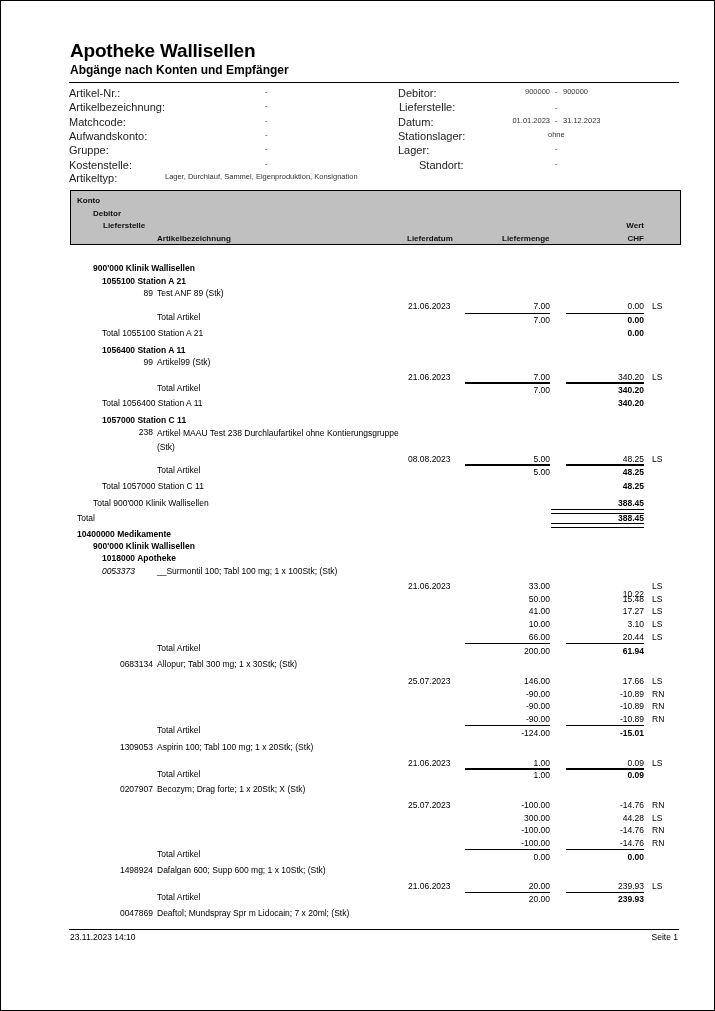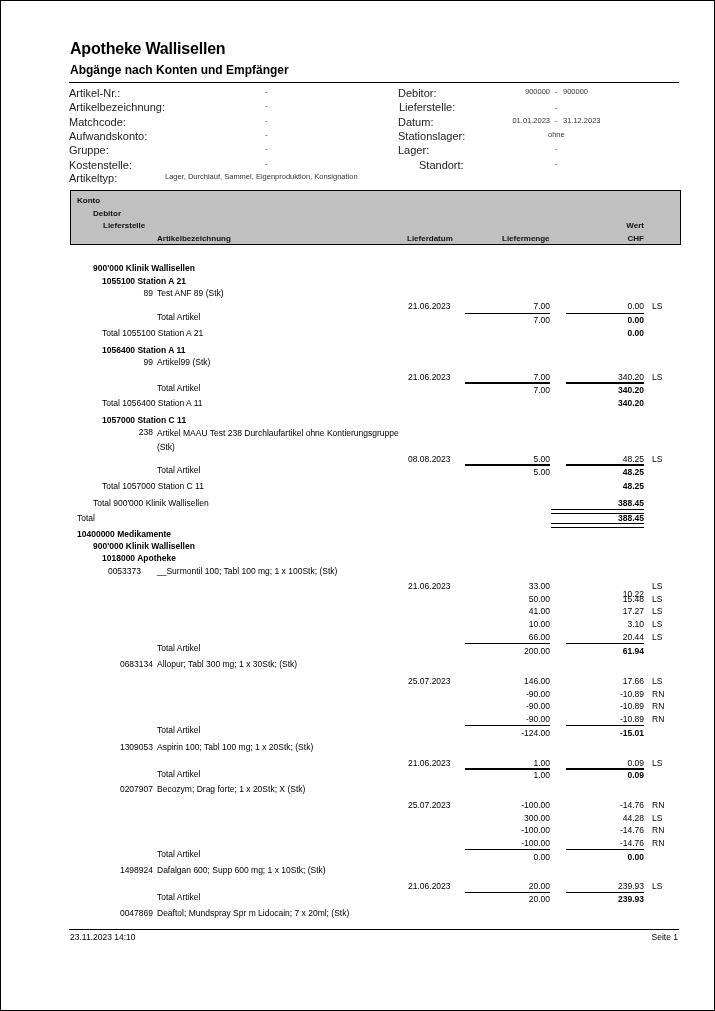--- a/index.html
+++ b/index.html
@@ -1,21 +1,21 @@
 <!DOCTYPE html>
 <html><head>
 <meta charset="utf-8">
 <style>
   html, body { margin: 0; padding: 0; background: #ffffff; }
   body { width: 715px; height: 1011px; position: relative; overflow: hidden;
          font-family: "Liberation Sans", sans-serif; color: #000; }
   .page { position: absolute; left: 0; top: 0; width: 713px; height: 1009px;
           border: 1px solid #000; background: #fff; }
   .abs { position: absolute; white-space: nowrap; }
-  .title { left: 69px; top: 39px; font-size: 16px; font-weight: bold; letter-spacing: -0.2px; text-align: center; }
+  .title { left: 69px; top: 39px; font-size: 19px; font-weight: bold; letter-spacing: -0.2px; text-align: center; }
   .subtitle { left: 69px; top: 62px; font-size: 12px; font-weight: bold; }
   .rule { position: absolute; height: 0; border-top: 1px solid #000; }
   .flabel { font-size: 11px; color: #222; }
   .fval { font-size: 7.5px; color: #333; }
   .hdr-box { position: absolute; left: 69px; top: 189px; width: 611px; height: 55px;
              background: #c0c0c0; border: 1px solid #000; box-sizing: border-box; }
   .hdr { font-size: 8px; font-weight: bold; color: #111; }
   .t { font-size: 8.5px; }
   .b { font-weight: bold; }
   .r { text-align: right; }
@@ -151,21 +151,21 @@
   <div class="abs t" style="left:76px; top:512px;">Total</div>
   <div class="abs t r b" style="left:580px; width:63px; top:512px;">388.45</div>
   <div class="dbl" style="left:550px; top:522px; width:93px;"></div>
 
   <div class="abs t b" style="left:76px; top:528px;">10400000 Medikamente</div>
 
   <div class="abs t b" style="left:92px; top:540px;">900'000 Klinik Wallisellen</div>
 
   <div class="abs t b" style="left:101px; top:552px;">1018000 Apotheke</div>
 
-  <div class="abs t r" style="left:88px; width:52px; top:565px;">0053373</div>
+  <div class="abs t r" style="left:82px; width:52px; top:565px;font-style:italic;">0053373</div>
   <div class="abs t" style="left:156px; top:565px;">__Surmontil 100; Tabl 100 mg; 1 x 100Stk;  (Stk)</div>
 
   <div class="abs t" style="left:407px; top:580px;">21.06.2023</div>
   <div class="abs t r" style="left:480px; width:69px; top:580px;">33.00</div>
   <div class="abs t r" style="left:580px; width:63px; top:580px;margin-top:8px;">10.22</div>
   <div class="abs t" style="left:651px; top:580px;">LS</div>
 
   <div class="abs t r" style="left:480px; width:69px; top:593px;">50.00</div>
   <div class="abs t r" style="left:580px; width:63px; top:593px;">15.48</div>
   <div class="abs t" style="left:651px; top:593px;">LS</div>

